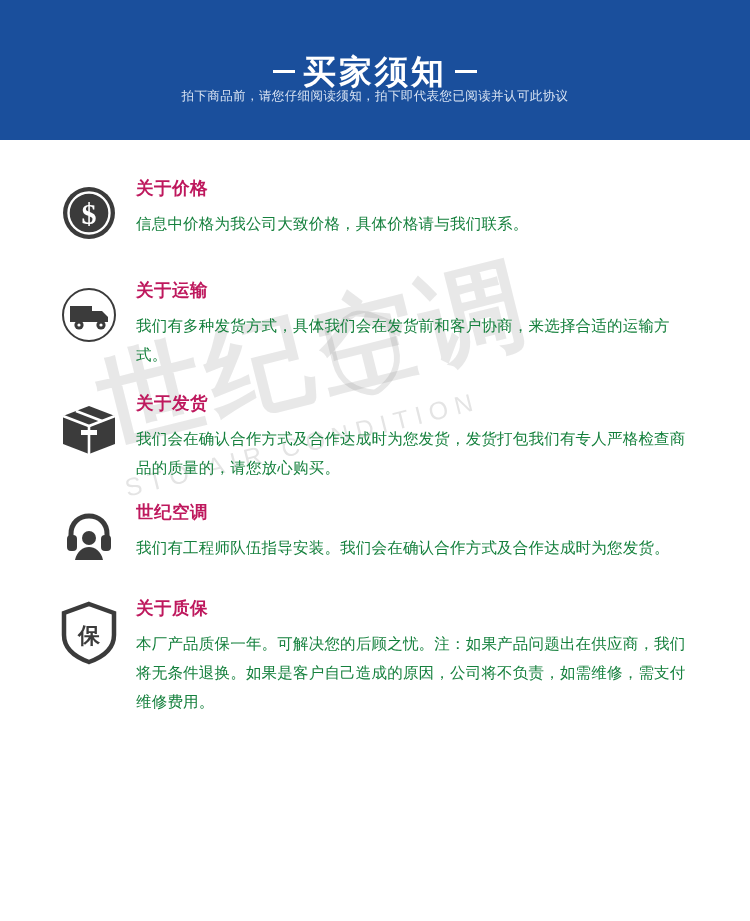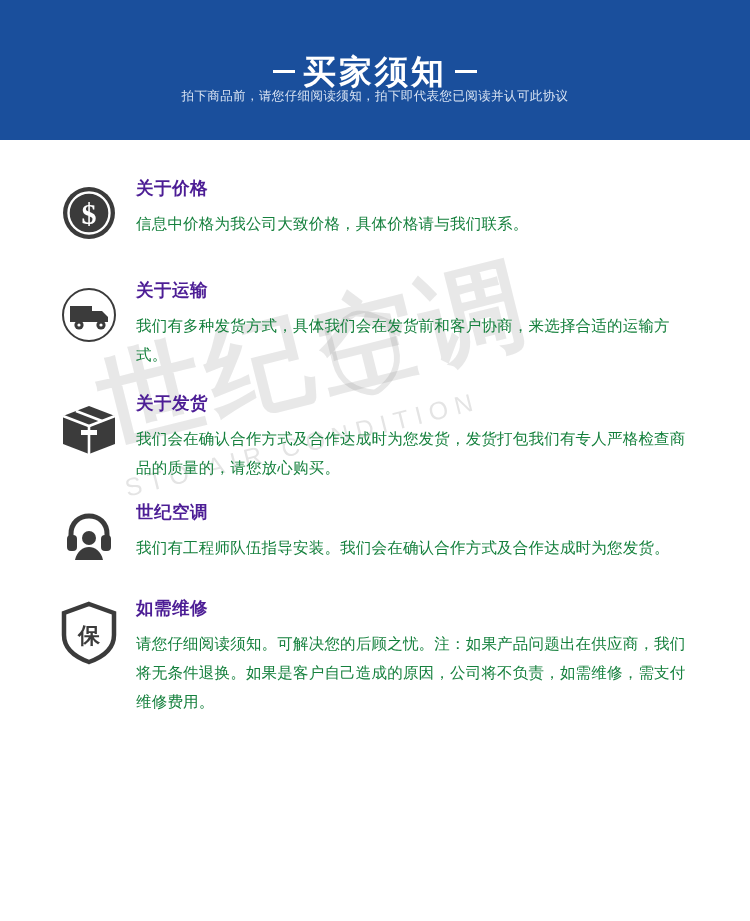--- a/index.html
+++ b/index.html
@@ -115,21 +115,21 @@
     align-items: center;
     justify-content: center;
     margin-right: 10px;
     margin-top: 4px;
   }
   .item-body {
     flex: 1 1 auto;
     padding-top: 4px;
   }
   .item-title {
-    color: #4c1d95;
+    color: #be185d;
     font-size: 17.5px;
     font-weight: bold;
     letter-spacing: 0.5px;
     margin-bottom: 9px;
     font-family: Liberation Mono, monospace;
   }
   .item-text {
     color: #15803d;
     font-size: 15.5px;
     line-height: 29px;
@@ -237,19 +237,19 @@
     </div>
 
     <div class="item r5">
       <div class="item-icon">
         <svg width="58" height="64" viewBox="0 0 58 64">
           <path d="M29 3 L54 12 V34 C54 48 43 56 29 61 C15 56 4 48 4 34 V12 Z" fill="none" stroke="#3b3b3b" stroke-width="4.5"></path>
           <text x="29" y="42" text-anchor="middle" font-family="DejaVu Sans, sans-serif" font-size="22" font-weight="bold" fill="#3b3b3b">保</text>
         </svg>
       </div>
       <div class="item-body">
-        <div class="item-title">如需维修</div>
-        <div class="item-text">请您仔细阅读须知。可解决您的后顾之忧。注：如果产品问题出在供应商，我们将无条件退换。如果是客户自己造成的原因，公司将不负责，如需维修，需支付维修费用。</div>
+        <div class="item-title">关于质保</div>
+        <div class="item-text">本厂产品质保一年。可解决您的后顾之忧。注：如果产品问题出在供应商，我们将无条件退换。如果是客户自己造成的原因，公司将不负责，如需维修，需支付维修费用。</div>
       </div>
     </div>
 
   </div>
 </div>
 
 </body></html>

